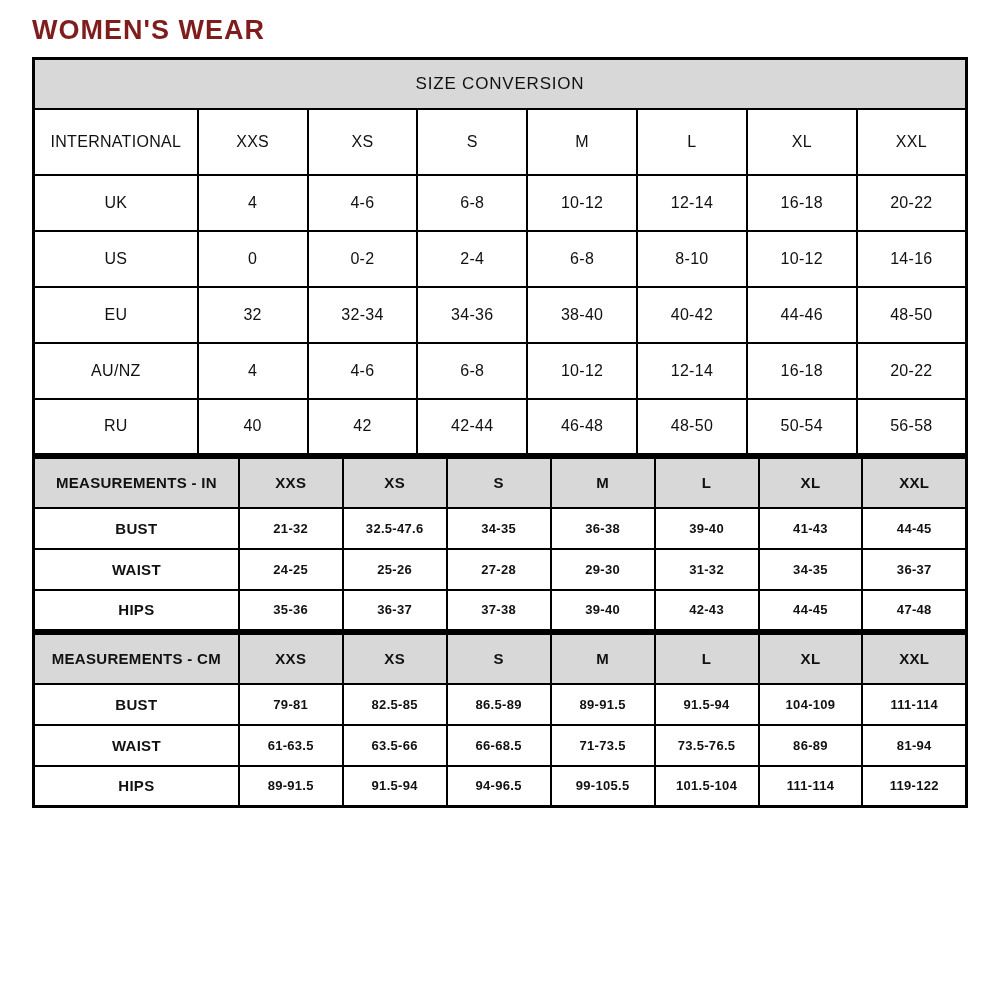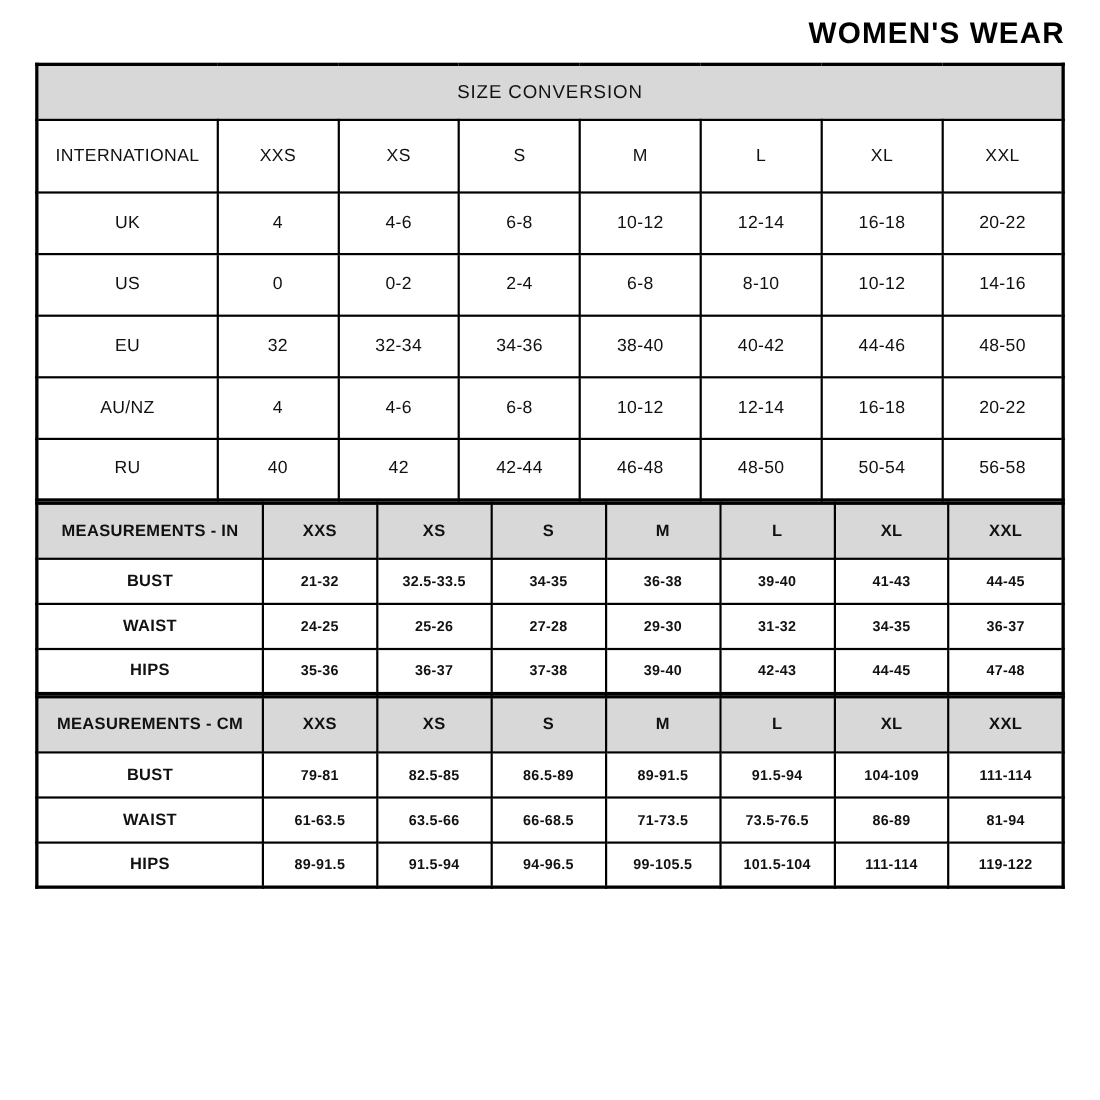--- a/index.html
+++ b/index.html
@@ -9,26 +9,26 @@
     font-family: "Liberation Sans", sans-serif;
     color: #111111;
   }
   .page {
     width: 1000px;
     min-height: 1000px;
     padding: 14px 32px 12px 32px;
     background: #ffffff;
   }
   .page-title {
-    text-align: right;
+    text-align: left;
     font-size: 27px;
     font-weight: 700;
     letter-spacing: 1px;
     line-height: 32px;
-    color: #000000;
+    color: #7f1d1d;
   }
   table {
     width: 100%;
     border-collapse: collapse;
     table-layout: fixed;
     border: 3px solid #000000;
     margin-top: 0;
   }
   table.size-table { margin-top: 11px; }
   th, td {
@@ -182,21 +182,21 @@
           <th>M</th>
           <th>L</th>
           <th>XL</th>
           <th>XXL</th>
         </tr>
     </thead>
     <tbody>
         <tr>
           <td>BUST</td>
           <td>21-32</td>
-          <td>32.5-33.5</td>
+          <td>32.5-47.6</td>
           <td>34-35</td>
           <td>36-38</td>
           <td>39-40</td>
           <td>41-43</td>
           <td>44-45</td>
         </tr>
         <tr>
           <td>WAIST</td>
           <td>24-25</td>
           <td>25-26</td>

